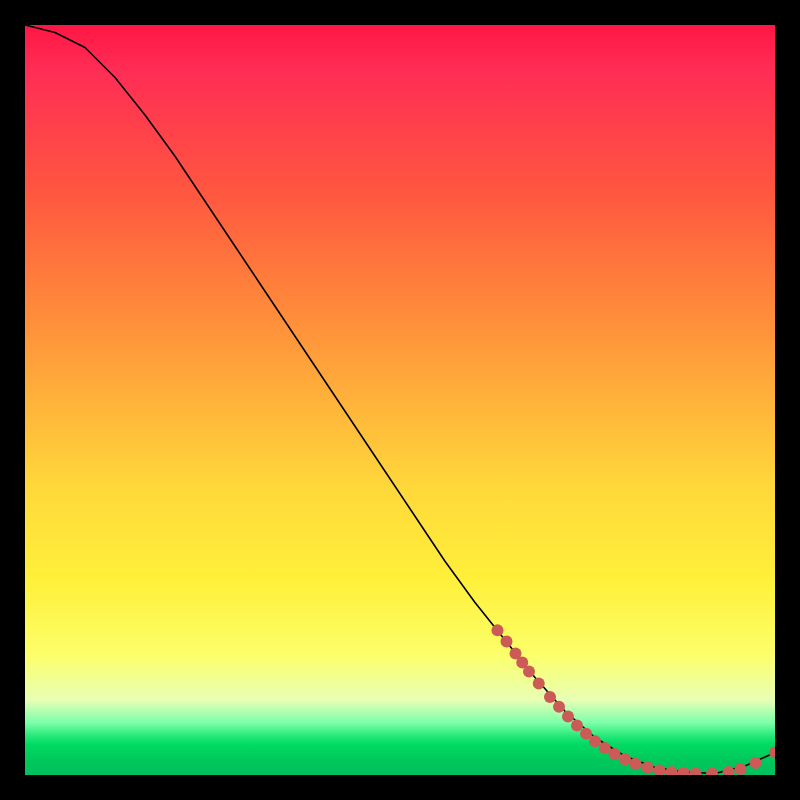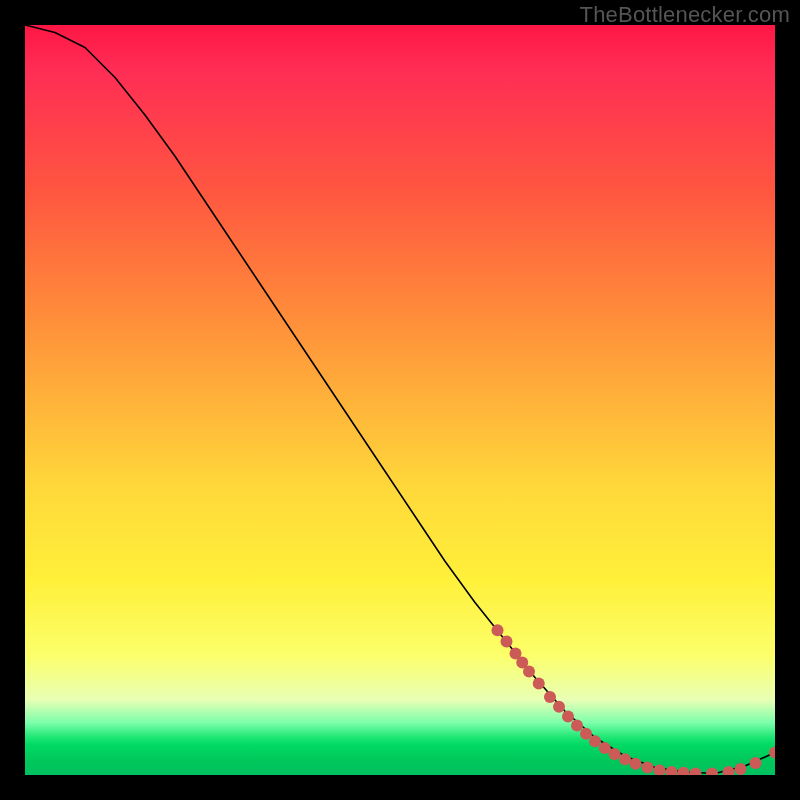--- a/index.html
+++ b/index.html
@@ -70,21 +70,20 @@
   }
   .dot {
     fill: #cc5a57;
     stroke: none;
   }
 </style>
 </head>
 <body>
 
 <div class="frame">
-  <div class="watermark">TheBottlenecker.com</div>
 
   <div class="plot-area"></div>
 
   <svg class="plot-svg" viewBox="0 0 750 750" preserveAspectRatio="none">
     <path id="curve-path" class="curve" d="M0.00 0.00 L30.00 7.50 L60.00 22.50 L90.00 52.50 L120.00 90.00 L150.00 131.25 L180.00 176.25 L210.00 221.25 L240.00 266.25 L270.00 311.25 L300.00 356.25 L330.00 401.25 L360.00 446.25 L390.00 491.25 L420.00 536.25 L450.00 577.50 L480.00 615.00 L510.00 652.50 L540.00 686.25 L570.00 712.50 L600.00 731.25 L630.00 742.50 L660.00 747.00 L690.00 748.50 L720.00 741.00 L750.00 727.50"></path>
     <g id="dots-group">
         <circle cx="472.50" cy="605.25" r="6" class="dot"></circle>
         <circle cx="481.50" cy="616.50" r="6" class="dot"></circle>
         <circle cx="490.50" cy="628.50" r="6" class="dot"></circle>
         <circle cx="497.25" cy="637.50" r="6" class="dot"></circle>

